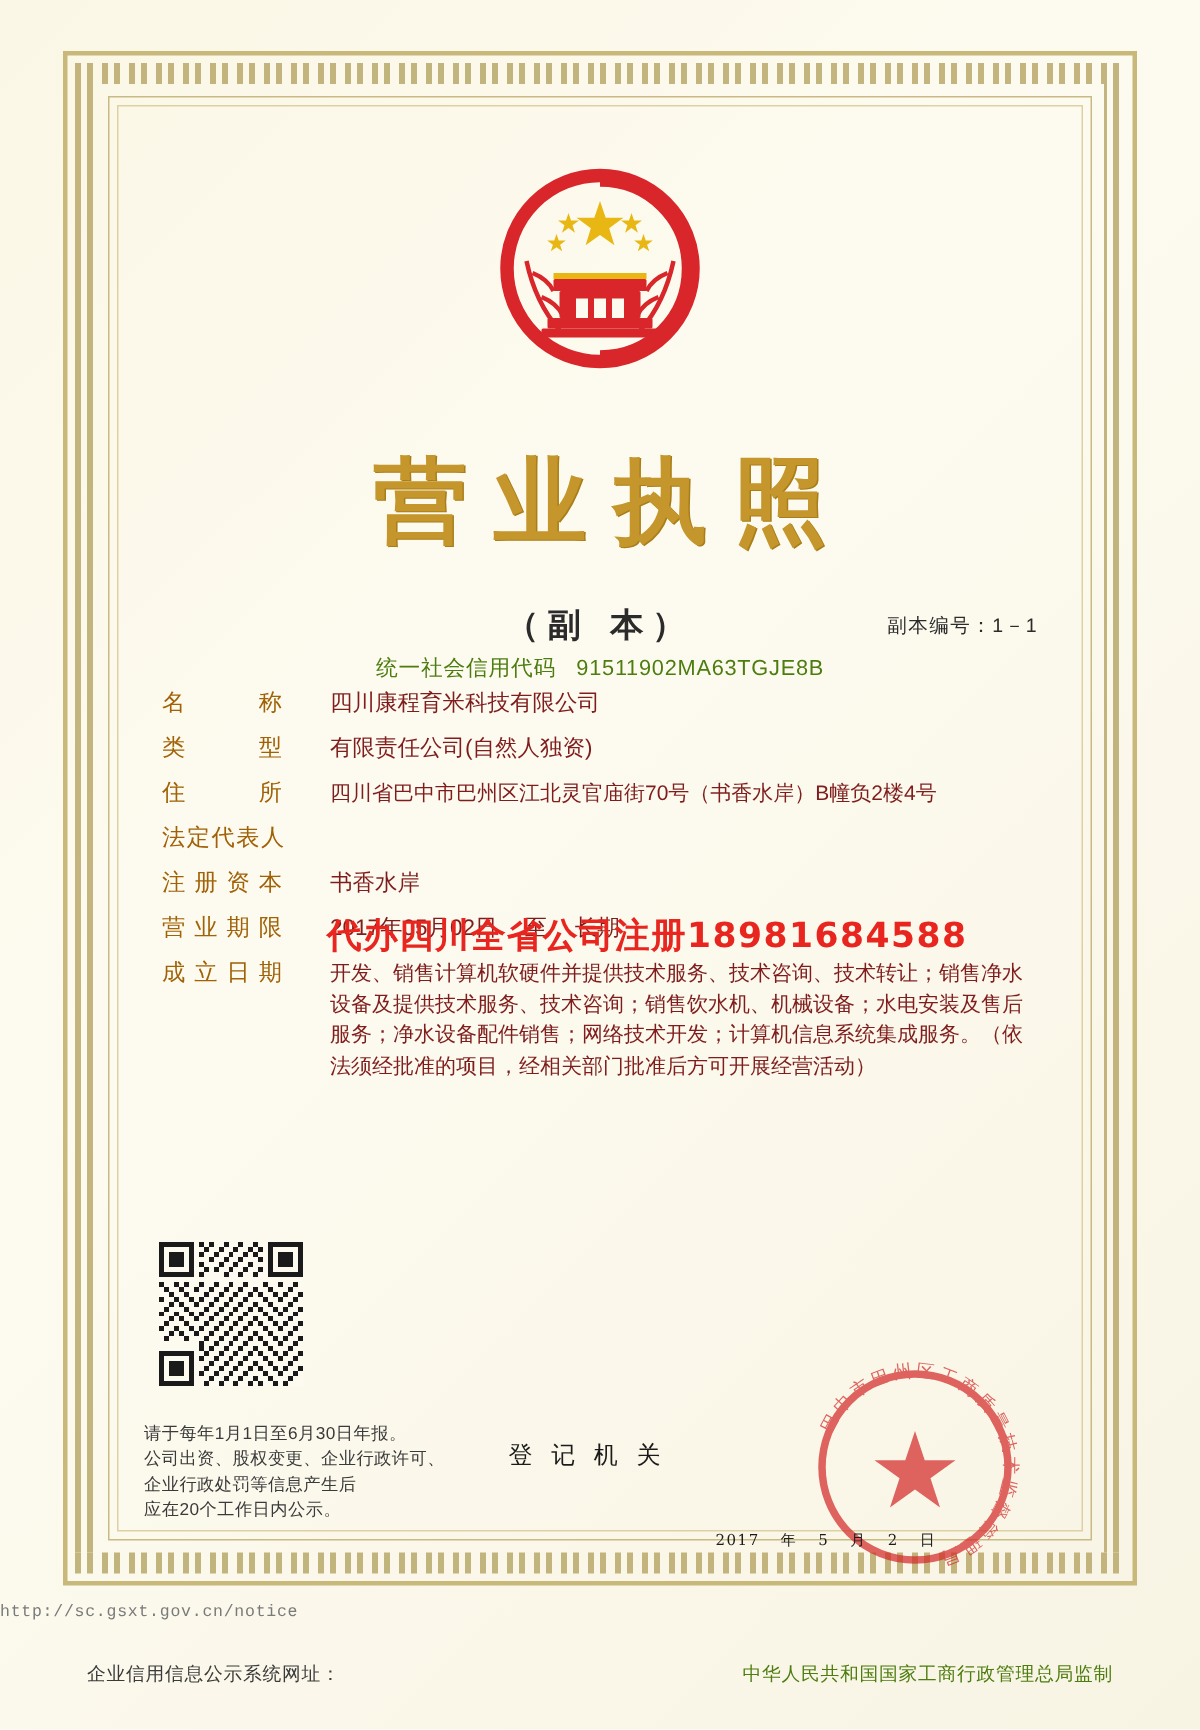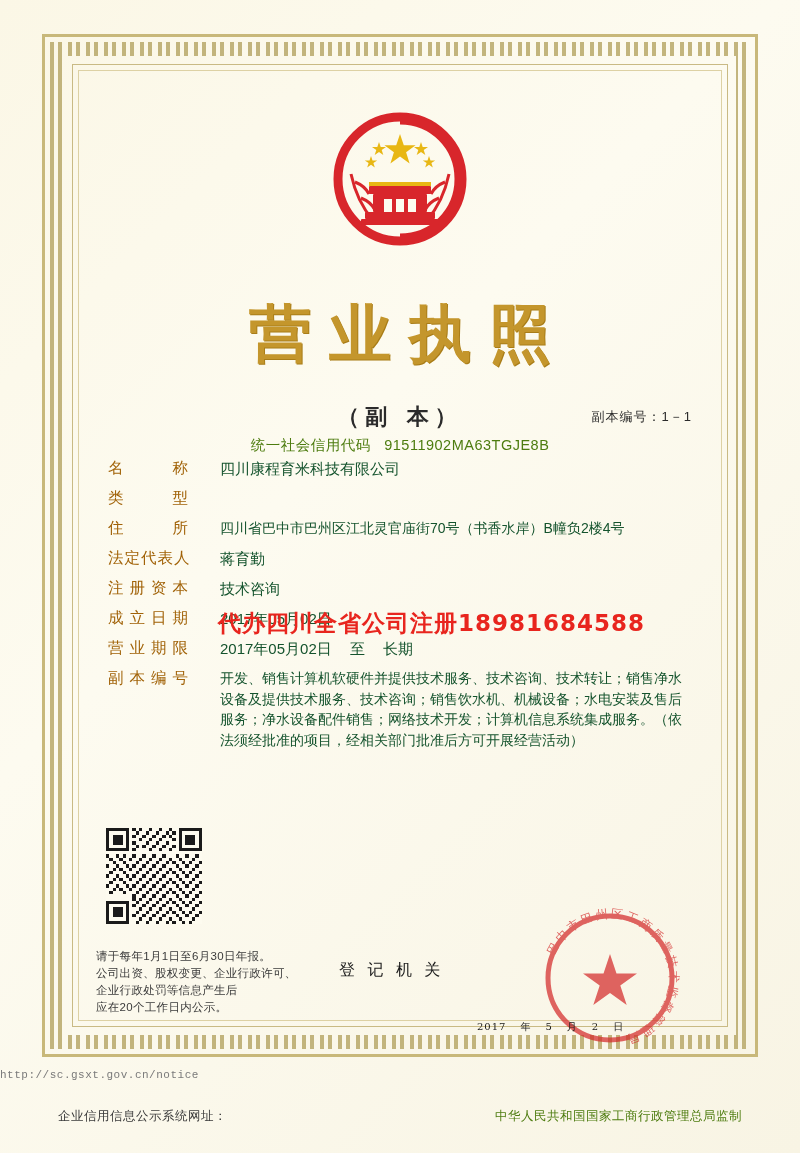--- a/index.html
+++ b/index.html
@@ -143,21 +143,21 @@
     flex: 0 0 112px;
     font-size: 15.5px;
     color: #a16207;
     letter-spacing: 6px;
     white-space: nowrap;
   }
   .row-label.wide { letter-spacing: 1px; }
   .row-value {
     flex: 1;
     font-size: 15px;
-    color: #14532d;
+    color: #7f1d1d;
     line-height: 21px;
   }
   .row-value.small { font-size: 14px; line-height: 20px; }
   .row-value.scope { font-size: 14px; line-height: 20.5px; }
 
   .term-row .term-sep { margin: 0 14px; }
 
   
   .ad-overlay {
     position: absolute;
@@ -316,47 +316,43 @@
     <span>91511902MA63TGJE8B</span>
   </div>
 
   <div class="fields">
     <div class="row">
       <div class="row-label">名　　称</div>
       <div class="row-value">四川康程育米科技有限公司</div>
     </div>
     <div class="row">
       <div class="row-label">类　　型</div>
+      <div class="row-value">有限责任公司(自然人独资)</div>
     </div>
     <div class="row">
       <div class="row-label">住　　所</div>
       <div class="row-value small">四川省巴中市巴州区江北灵官庙街70号（书香水岸）B幢负2楼4号</div>
     </div>
     <div class="row">
       <div class="row-label wide">法定代表人</div>
-      <div class="row-value">蒋育勤</div>
     </div>
     <div class="row">
       <div class="row-label">注册资本</div>
-      <div class="row-value">技术咨询</div>
-    </div>
-    <div class="row">
-      <div class="row-label">成立日期</div>
-      <div class="row-value">2017年05月02日</div>
+      <div class="row-value">书香水岸</div>
     </div>
     <div class="row term-row">
       <div class="row-label">营业期限</div>
       <div class="row-value">
         <span>2017年05月02日</span>
         <span class="term-sep">至</span>
         <span>长期</span>
       </div>
     </div>
     <div class="row" style="margin-top:4px;">
-      <div class="row-label">副本编号</div>
+      <div class="row-label">成立日期</div>
       <div class="row-value scope">开发、销售计算机软硬件并提供技术服务、技术咨询、技术转让；销售净水设备及提供技术服务、技术咨询；销售饮水机、机械设备；水电安装及售后服务；净水设备配件销售；网络技术开发；计算机信息系统集成服务。（依法须经批准的项目，经相关部门批准后方可开展经营活动）</div>
     </div>
   </div>
 
   <div class="ad-overlay">代办四川全省公司注册18981684588</div>
 
   <div class="qr">
     <svg viewBox="0 0 29 29" width="96" height="96" shape-rendering="crispEdges" aria-hidden="true">
       <rect width="29" height="29" fill="#fdfbef"></rect>
       <g fill="#1a1a1a">

